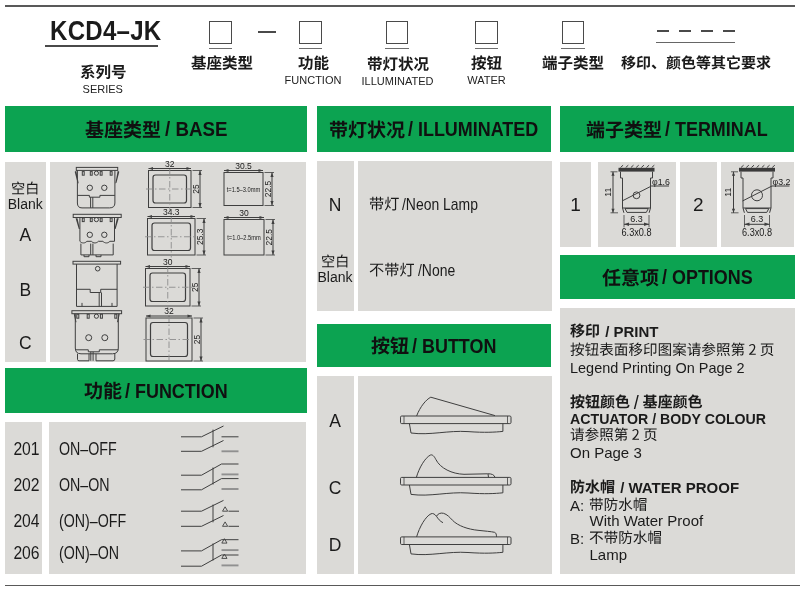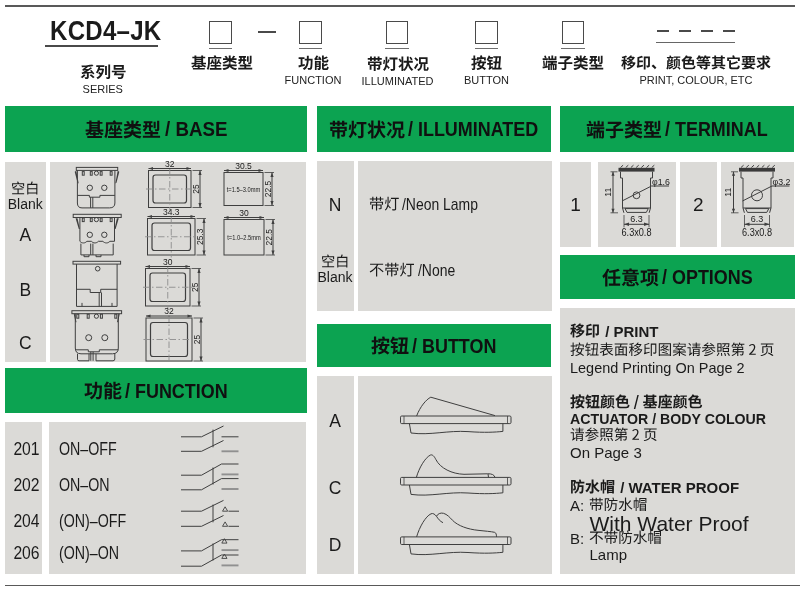--- a/index.html
+++ b/index.html
@@ -62,36 +62,35 @@
         </g>
       </svg></span>
     <span class="en">ILLUMINATED</span>
   </div>
 <div class="hl" style="left:396.5px;top:54.5px;width:180px">
     <span class="cn"><svg style="vertical-align:0.0px" width="31.0" height="15.5" viewBox="0 -880 2000 1000">
         <g transform="scale(1,-1)">
           <path fill="#1b1b1b" d="M349 462H967V355H349ZM756 394 886 388Q861 246 803 151Q746 57 649 -1Q552 -59 406 -93Q402 -79 393 -60Q384 -40 372 -21Q361 -2 350 10Q478 34 563 79Q648 125 695 202Q742 279 756 394ZM404 196 482 275Q541 247 608 213Q675 178 743 141Q810 104 869 68Q927 32 969 1L883 -92Q844 -61 788 -23Q731 14 665 53Q599 92 532 129Q465 166 404 196ZM578 839 700 856Q712 820 723 776Q735 733 740 701L614 680Q611 712 600 757Q589 802 578 839ZM404 196Q426 236 449 284Q472 333 494 386Q516 440 534 494Q552 549 565 599L688 581Q668 507 639 428Q610 350 578 277Q547 204 518 147ZM384 734H955V521H838V629H496V521H384ZM21 303Q65 313 122 328Q178 342 240 359Q303 376 364 393L380 285Q295 259 207 234Q119 209 46 188ZM36 661H365V550H36ZM155 850H271V36Q271 -7 262 -31Q252 -55 227 -68Q203 -81 166 -86Q129 -90 76 -90Q74 -67 64 -36Q54 -5 43 19Q72 18 99 17Q126 17 136 17Q147 17 151 22Q155 26 155 36Z M1440 807H1860V699H1440ZM1445 467H1837V353H1445ZM1365 55H1973V-63H1365ZM1816 806H1933Q1929 725 1923 636Q1917 548 1910 458Q1903 369 1896 283Q1889 197 1881 121Q1873 44 1865 -17H1744Q1754 46 1763 124Q1771 201 1779 287Q1788 374 1795 463Q1802 552 1807 639Q1813 727 1816 806ZM1585 741H1705Q1698 665 1689 583Q1680 500 1670 416Q1660 333 1650 252Q1639 172 1629 101Q1619 29 1609 -28H1491Q1502 31 1513 104Q1524 177 1535 257Q1545 337 1555 421Q1564 504 1572 586Q1580 667 1585 741ZM1138 850 1244 819Q1225 759 1199 699Q1173 640 1141 588Q1108 535 1071 496Q1066 509 1057 531Q1047 554 1036 576Q1024 598 1015 612Q1055 656 1087 719Q1118 781 1138 850ZM1155 751H1414V637H1131ZM1173 -89 1151 17 1181 55 1388 176Q1391 152 1399 121Q1407 91 1415 72Q1344 28 1300 0Q1256 -27 1230 -44Q1205 -61 1193 -71Q1180 -81 1173 -89ZM1101 566H1389V460H1101ZM1043 360H1411V254H1043ZM1173 -89Q1168 -78 1158 -63Q1147 -48 1136 -33Q1126 -19 1116 -11Q1128 -2 1141 14Q1155 30 1165 51Q1176 73 1176 100V543H1283V37Q1283 37 1272 28Q1261 19 1244 4Q1228 -10 1212 -27Q1195 -45 1184 -61Q1173 -77 1173 -89Z"></path>
         </g>
       </svg></span>
-    <span class="en">BUTTON</span>
+    <span class="en">WATER</span>
   </div>
 <div class="hl" style="left:483.0px;top:54.5px;width:180px">
     <span class="cn"><svg style="vertical-align:0.0px" width="62.0" height="15.5" viewBox="0 -880 4000 1000">
         <g transform="scale(1,-1)">
           <path fill="#1b1b1b" d="M370 494H963V388H370ZM550 286H640V-82H550ZM694 286H785V-81H694ZM606 846H721V586H606ZM392 326H898V225H499V-89H392ZM839 326H944V11Q944 -22 938 -42Q932 -63 912 -75Q892 -86 867 -89Q843 -92 810 -92Q808 -71 799 -44Q791 -17 781 2Q796 1 810 1Q824 1 829 1Q839 1 839 12ZM601 457 742 426Q722 379 704 333Q685 286 670 253L568 283Q579 321 588 369Q597 418 601 457ZM405 801H515V647H817V801H932V544H405ZM41 674H379V564H41ZM29 119Q95 131 186 151Q276 170 368 190L381 80Q297 58 211 38Q125 18 54 1ZM65 510 154 526Q163 472 170 413Q177 353 182 296Q187 239 188 193L95 177Q95 223 91 280Q86 338 80 398Q73 458 65 510ZM259 531 360 516Q353 466 345 413Q336 360 327 307Q318 255 309 208Q301 161 291 123L211 140Q219 179 226 228Q233 276 240 329Q247 383 252 434Q256 486 259 531ZM132 811 233 840Q251 807 269 767Q287 728 296 698L191 663Q183 694 166 735Q150 777 132 811Z M1045 416H1958V295H1045ZM1145 792H1774V674H1145ZM1739 792H1771L1798 799L1890 728Q1841 680 1779 632Q1718 584 1651 541Q1585 499 1520 467Q1512 480 1498 497Q1484 513 1469 529Q1454 544 1443 555Q1499 581 1557 618Q1615 655 1664 694Q1713 733 1739 765ZM1443 555H1568V53Q1568 2 1555 -25Q1541 -52 1505 -67Q1469 -81 1417 -85Q1364 -89 1295 -88Q1292 -70 1283 -48Q1275 -26 1264 -3Q1254 19 1244 36Q1279 34 1314 33Q1350 32 1376 33Q1403 33 1414 33Q1431 34 1437 38Q1443 43 1443 56Z M2064 664H2939V554H2064ZM2055 271H2948V160H2055ZM2724 837 2853 801Q2822 760 2790 721Q2757 683 2731 656L2631 690Q2648 711 2665 737Q2682 762 2697 788Q2713 815 2724 837ZM2438 849H2559V375H2438ZM2162 788 2266 833Q2296 803 2326 764Q2356 725 2370 694L2260 645Q2248 675 2220 715Q2192 756 2162 788ZM2436 355H2562Q2555 285 2541 226Q2527 167 2499 118Q2471 68 2420 29Q2370 -10 2290 -40Q2210 -69 2093 -90Q2088 -73 2078 -52Q2068 -31 2055 -11Q2043 9 2031 23Q2137 38 2208 59Q2278 80 2321 109Q2364 138 2387 175Q2410 211 2420 256Q2431 301 2436 355ZM2405 610 2503 571Q2459 513 2398 463Q2337 413 2265 376Q2193 339 2115 316Q2107 331 2093 350Q2080 368 2065 386Q2051 404 2038 416Q2112 433 2183 462Q2253 490 2311 528Q2369 566 2405 610ZM2557 232Q2605 139 2709 89Q2812 39 2975 25Q2961 12 2947 -8Q2933 -28 2921 -49Q2908 -70 2901 -88Q2782 -71 2696 -35Q2610 1 2549 62Q2489 122 2448 211ZM2474 515 2530 599Q2577 579 2633 555Q2689 531 2747 506Q2804 481 2856 457Q2907 433 2943 414L2884 317Q2850 336 2800 362Q2750 387 2693 414Q2636 441 2579 467Q2522 493 2474 515Z M3090 814H3547V709H3090ZM3056 604H3569V498H3056ZM3046 54H3951V-57H3046ZM3148 243H3851V134H3148ZM3364 773H3476V305H3364ZM3438 322H3561V-28H3438ZM3611 792H3721V452H3611ZM3794 838H3908V409Q3908 368 3899 345Q3889 322 3861 308Q3833 296 3794 293Q3755 290 3702 290Q3699 313 3688 343Q3678 374 3666 395Q3700 394 3732 394Q3765 394 3775 395Q3787 395 3791 398Q3794 401 3794 411ZM3169 772H3279V593Q3279 539 3267 480Q3254 421 3218 369Q3182 316 3113 278Q3105 290 3091 306Q3076 322 3061 338Q3045 354 3035 362Q3096 394 3124 432Q3152 471 3161 513Q3169 556 3169 596Z"></path>
         </g>
       </svg></span>
   </div>
 <div class="hl" style="left:606.0px;top:54.5px;width:180px">
     <span class="cn"><svg style="vertical-align:0.0px" width="150.0" height="15.0" viewBox="0 -880 10000 1000">
         <g transform="scale(1,-1)">
           <path fill="#1b1b1b" d="M176 758H288V-90H176ZM34 567H400V455H34ZM164 522 233 494Q221 441 205 382Q188 324 167 267Q147 209 123 159Q100 108 74 70Q66 96 50 129Q33 162 19 185Q50 226 78 284Q106 342 129 405Q151 468 164 522ZM336 845 405 747Q357 728 302 714Q246 700 189 689Q132 678 78 671Q75 691 65 718Q55 744 45 764Q97 773 150 785Q202 798 251 813Q299 828 336 845ZM284 441Q293 433 311 414Q328 395 349 372Q369 349 386 330Q402 310 409 301L345 205Q337 223 324 249Q310 274 294 302Q277 330 263 354Q248 379 237 395ZM625 850 745 824Q691 750 619 683Q547 617 446 561Q438 575 424 591Q410 607 395 621Q380 636 367 644Q459 687 524 742Q589 796 625 850ZM678 481 798 458Q743 367 662 288Q581 208 460 146Q452 159 439 175Q426 192 412 206Q398 221 385 230Q459 264 516 305Q572 346 613 391Q654 437 678 481ZM620 759H849V661H532ZM809 759H831L851 764L928 726Q895 651 846 592Q796 534 732 489Q669 445 595 412Q521 380 442 358Q432 379 414 406Q396 433 380 449Q451 465 518 492Q584 519 641 555Q698 592 742 639Q785 686 809 741ZM644 394H886V294H553ZM851 394H874L894 398L973 363Q940 265 887 190Q833 115 762 61Q691 6 606 -32Q522 -70 427 -94Q418 -72 400 -44Q382 -16 365 2Q450 20 527 52Q604 83 668 130Q732 176 779 237Q826 299 851 375ZM503 572 591 629Q621 613 656 590Q691 566 711 547L617 484Q600 503 567 529Q533 554 503 572ZM554 175 645 234Q677 217 714 192Q751 166 772 144L675 80Q657 100 622 128Q586 155 554 175Z M1150 511H1460V395H1150ZM1806 781H1927V191Q1927 149 1917 120Q1908 90 1879 75Q1851 59 1812 54Q1773 50 1723 50Q1720 68 1713 92Q1706 115 1696 138Q1687 161 1677 177Q1712 176 1744 176Q1776 175 1787 175Q1798 176 1802 180Q1806 184 1806 195ZM1517 781H1872V662H1638V-88H1517ZM1385 826 1476 729Q1425 709 1366 692Q1307 674 1247 660Q1187 646 1130 636Q1126 655 1115 684Q1103 712 1093 731Q1145 744 1199 759Q1253 774 1301 792Q1349 809 1385 826ZM1093 731H1216V116L1089 21Q1086 36 1078 60Q1070 84 1060 108Q1051 132 1041 148Q1059 156 1076 173Q1093 190 1093 219ZM1089 21 1080 128 1137 169 1458 234Q1458 207 1460 175Q1462 142 1465 121Q1377 101 1316 87Q1255 72 1215 62Q1175 52 1151 45Q1126 38 1113 32Q1099 27 1089 21Z M2255 -69Q2225 -31 2188 8Q2151 47 2113 85Q2075 122 2040 152L2144 242Q2180 213 2221 174Q2262 134 2299 94Q2337 54 2362 23Z M3515 788H3953V698H3515ZM3696 729 3789 708Q3774 667 3759 628Q3744 589 3730 560L3646 581Q3660 612 3675 654Q3689 696 3696 729ZM3528 604H3922V137H3829V519H3618V133H3528ZM3681 485H3771Q3770 374 3766 288Q3762 203 3746 141Q3731 79 3699 35Q3667 -9 3612 -40Q3557 -71 3473 -92Q3467 -74 3452 -50Q3437 -25 3422 -11Q3498 6 3547 30Q3596 54 3623 90Q3651 125 3663 178Q3675 232 3678 307Q3681 383 3681 485ZM3062 754H3499V657H3062ZM3121 536H3501V439H3121ZM3372 655 3467 633Q3449 595 3431 560Q3413 525 3396 500L3309 521Q3319 539 3331 563Q3343 586 3354 611Q3365 635 3372 655ZM3126 633 3218 661Q3233 637 3246 606Q3259 576 3265 553L3169 522Q3164 544 3153 575Q3141 607 3126 633ZM3079 536H3184V338Q3184 291 3181 236Q3178 180 3172 123Q3165 65 3151 11Q3138 -44 3116 -89Q3106 -80 3088 -70Q3071 -59 3053 -49Q3035 -40 3022 -35Q3048 21 3061 87Q3073 153 3076 219Q3079 285 3079 339ZM3388 439 3484 398Q3452 368 3411 344Q3370 319 3326 299Q3281 279 3237 265Q3225 283 3205 304Q3185 326 3166 341Q3205 351 3247 366Q3289 381 3326 400Q3363 419 3388 439ZM3403 307 3497 268Q3463 231 3418 199Q3373 168 3322 143Q3271 118 3219 100Q3207 119 3188 142Q3169 165 3150 181Q3196 194 3244 213Q3292 233 3334 257Q3376 281 3403 307ZM3414 164 3517 120Q3481 79 3432 45Q3382 11 3327 -16Q3271 -43 3212 -62Q3201 -43 3180 -19Q3160 6 3140 21Q3192 36 3244 57Q3297 79 3342 106Q3387 134 3414 164ZM3217 826 3316 853Q3330 828 3341 798Q3352 767 3357 744L3253 713Q3250 736 3240 768Q3229 800 3217 826ZM3739 53 3801 117Q3832 98 3865 74Q3898 49 3926 24Q3955 -1 3972 -23L3908 -95Q3891 -72 3863 -46Q3835 -20 3803 7Q3770 33 3739 53Z M4452 532H4569V266H4452ZM4345 772H4653V666H4292ZM4620 772H4648L4671 779L4749 721Q4720 681 4684 637Q4647 593 4608 554Q4569 514 4531 484Q4519 501 4498 522Q4477 543 4463 555Q4493 581 4524 615Q4554 650 4580 686Q4605 721 4620 748ZM4149 571H4265V110Q4265 79 4274 64Q4283 48 4310 43Q4337 38 4391 38Q4407 38 4440 38Q4474 38 4516 38Q4558 38 4601 38Q4644 38 4679 38Q4714 38 4731 38Q4780 38 4804 48Q4829 59 4839 91Q4850 122 4856 185Q4878 171 4911 159Q4944 147 4969 143Q4961 81 4947 39Q4933 -2 4908 -26Q4883 -50 4842 -61Q4800 -71 4737 -71Q4725 -71 4699 -71Q4672 -71 4637 -71Q4602 -71 4564 -71Q4526 -71 4491 -71Q4457 -71 4430 -71Q4404 -71 4393 -71Q4300 -71 4247 -56Q4193 -41 4171 -2Q4149 37 4149 109ZM4334 857 4442 815Q4401 741 4344 670Q4287 599 4222 538Q4157 477 4090 431Q4085 445 4074 467Q4062 488 4049 510Q4036 533 4026 545Q4086 581 4143 630Q4201 679 4250 737Q4300 795 4334 857ZM4245 571H4870V194H4752V461H4245ZM4245 341H4807V227H4245Z M5436 610H5561V344H5436ZM5144 562H5865V464H5144ZM5043 406H5958V305H5043ZM5081 245H5928V144H5081ZM5634 319H5758V34Q5758 -9 5747 -33Q5735 -57 5703 -71Q5671 -84 5628 -86Q5585 -89 5529 -89Q5524 -64 5511 -32Q5498 0 5485 23Q5511 22 5537 21Q5563 21 5584 21Q5604 21 5613 21Q5625 21 5630 25Q5634 28 5634 37ZM5170 778H5489V679H5170ZM5568 778H5953V679H5568ZM5178 858 5293 827Q5261 752 5214 682Q5166 612 5118 565Q5106 575 5088 588Q5070 600 5051 612Q5032 624 5018 632Q5067 673 5110 733Q5153 794 5178 858ZM5583 858 5697 829Q5670 757 5628 690Q5585 623 5538 578Q5526 588 5508 601Q5490 614 5471 626Q5453 638 5439 646Q5485 684 5523 740Q5561 797 5583 858ZM5208 702 5305 739Q5324 711 5343 677Q5362 642 5371 616L5268 574Q5261 599 5244 636Q5226 672 5208 702ZM5644 699 5741 738Q5764 711 5789 677Q5813 642 5825 616L5722 573Q5712 598 5690 634Q5667 670 5644 699ZM5213 103 5300 170Q5329 151 5360 126Q5390 101 5416 75Q5442 49 5457 27L5365 -48Q5351 -25 5326 2Q5301 29 5272 55Q5243 82 5213 103Z M6050 238H6950V127H6050ZM6080 750H6924V640H6080ZM6296 577H6702V477H6296ZM6296 410H6702V310H6296ZM6220 847H6339V178H6220ZM6656 847H6778V178H6656ZM6551 46 6636 120Q6694 102 6753 78Q6811 55 6864 32Q6918 9 6955 -10L6840 -86Q6808 -67 6761 -44Q6714 -21 6660 3Q6606 26 6551 46ZM6348 130 6448 52Q6403 26 6346 0Q6288 -27 6228 -49Q6169 -72 6115 -88Q6102 -69 6079 -43Q6056 -17 6037 1Q6090 16 6149 37Q6207 59 6260 84Q6313 108 6348 130Z M7714 468 7810 372Q7736 339 7649 309Q7563 280 7471 256Q7380 232 7293 213Q7288 234 7276 264Q7263 293 7253 312Q7337 331 7421 356Q7506 381 7582 410Q7658 439 7714 468ZM7207 524H7334V112Q7334 86 7340 73Q7347 60 7369 56Q7391 52 7435 52Q7447 52 7472 52Q7497 52 7529 52Q7561 52 7594 52Q7626 52 7653 52Q7680 52 7694 52Q7733 52 7753 63Q7773 74 7781 106Q7790 139 7795 203Q7810 193 7832 183Q7853 174 7875 166Q7897 159 7915 155Q7905 69 7885 21Q7864 -28 7821 -47Q7778 -67 7700 -67Q7690 -67 7669 -67Q7648 -67 7621 -67Q7593 -67 7564 -67Q7534 -67 7507 -67Q7479 -67 7459 -67Q7438 -67 7429 -67Q7343 -67 7295 -51Q7246 -35 7227 3Q7207 41 7207 111ZM7078 721H7919V487H7793V607H7197V487H7078ZM7410 825 7527 859Q7546 825 7564 785Q7582 745 7588 716L7465 678Q7459 707 7444 749Q7428 790 7410 825Z M8044 315H8957V212H8044ZM8060 814H8935V710H8060ZM8665 271 8780 242Q8742 154 8684 95Q8625 36 8543 -1Q8460 -38 8352 -59Q8243 -80 8105 -91Q8099 -65 8087 -36Q8074 -7 8060 12Q8227 19 8347 44Q8468 68 8546 122Q8624 176 8665 271ZM8173 102 8253 185Q8347 167 8441 145Q8535 123 8625 99Q8714 75 8792 52Q8871 28 8932 7L8836 -87Q8761 -57 8656 -23Q8551 10 8427 43Q8304 75 8173 102ZM8324 774H8437V432H8324ZM8550 774H8664V432H8550ZM8219 559V466H8784V559ZM8106 654H8903V372H8106ZM8173 102Q8206 140 8243 188Q8279 236 8312 288Q8345 341 8369 389L8492 360Q8469 314 8438 266Q8408 218 8375 175Q8343 133 8317 102Z M9058 698H9946V582H9058ZM9550 596Q9577 517 9619 443Q9661 369 9714 305Q9768 240 9834 189Q9899 139 9975 106Q9961 93 9944 74Q9927 56 9912 35Q9896 15 9886 -2Q9783 52 9701 138Q9620 224 9559 334Q9498 443 9456 568ZM9812 555 9918 480Q9884 442 9846 403Q9808 363 9770 328Q9732 292 9699 265L9612 331Q9644 360 9681 397Q9718 435 9752 476Q9787 518 9812 555ZM9623 776 9694 852Q9725 838 9760 820Q9794 802 9827 783Q9859 763 9880 747L9805 662Q9786 680 9755 700Q9724 720 9689 740Q9655 760 9623 776ZM9093 482 9184 546Q9214 519 9246 487Q9278 455 9306 422Q9334 390 9350 363L9252 290Q9237 318 9211 351Q9185 385 9154 419Q9123 454 9093 482ZM9436 848H9559V58Q9559 5 9547 -23Q9535 -51 9503 -66Q9473 -82 9424 -86Q9375 -91 9307 -90Q9304 -64 9292 -27Q9279 10 9266 36Q9312 34 9353 34Q9395 34 9410 34Q9424 34 9430 39Q9436 45 9436 58ZM9028 116Q9080 142 9153 181Q9225 221 9307 267Q9388 312 9467 357L9502 257Q9436 213 9366 168Q9297 124 9230 83Q9163 41 9105 6Z"></path>
         </g>
       </svg></span>
-    <span class="en">PRINT, COLOUR, ETC</span>
   </div>
 <div class="grn" style="left:5px;top:106px;width:302px;height:46px"></div>
 <svg style="position:absolute;left:85.0px;top:119.9px" width="76.0" height="19.0" viewBox="0 -880 4000 1000">
     <g transform="scale(1,-1)">
       <path fill="#101010" d="M86 774H919V677H86ZM122 36H888V-62H122ZM294 634H702V550H294ZM294 506H702V422H294ZM32 377H968V279H32ZM260 196H742V101H260ZM224 850H344V324H224ZM659 849H782V323H659ZM437 259H559V-21H437ZM285 349 386 312Q354 259 309 212Q263 164 210 126Q157 87 100 62Q91 76 78 93Q65 110 50 126Q36 143 23 153Q76 173 126 203Q176 233 217 271Q259 309 285 349ZM720 349Q747 311 787 275Q828 240 878 211Q927 182 979 163Q966 152 951 136Q936 119 922 102Q909 85 900 71Q846 95 795 133Q744 171 700 217Q656 264 625 313Z M1529 615H1644V-14H1529ZM1274 239H1909V136H1274ZM1211 37H1964V-66H1211ZM1342 602 1451 590Q1436 486 1398 405Q1360 324 1299 272Q1290 281 1273 294Q1257 307 1240 319Q1222 331 1210 338Q1268 381 1300 450Q1332 518 1342 602ZM1333 433 1397 504Q1421 485 1448 460Q1474 436 1498 412Q1522 388 1536 369L1470 289Q1456 308 1433 333Q1410 359 1384 385Q1358 411 1333 433ZM1754 602 1861 588Q1844 487 1804 408Q1764 329 1702 278Q1694 287 1678 300Q1662 313 1646 326Q1629 339 1618 347Q1675 388 1708 454Q1742 520 1754 602ZM1722 433 1786 502Q1815 480 1849 452Q1883 424 1914 397Q1946 371 1966 350L1899 271Q1880 293 1849 322Q1819 350 1785 380Q1752 409 1722 433ZM1165 758H1957V647H1165ZM1102 758H1219V485Q1219 424 1215 351Q1212 277 1201 200Q1191 122 1171 50Q1151 -23 1119 -82Q1108 -71 1089 -58Q1071 -45 1051 -33Q1031 -21 1017 -15Q1047 39 1064 103Q1081 166 1089 234Q1097 301 1099 366Q1102 431 1102 486ZM1460 826 1575 862Q1599 830 1619 790Q1639 751 1650 722L1528 679Q1521 709 1501 751Q1481 792 1460 826Z M2064 664H2939V554H2064ZM2055 271H2948V160H2055ZM2724 837 2853 801Q2822 760 2790 721Q2757 683 2731 656L2631 690Q2648 711 2665 737Q2682 762 2697 788Q2713 815 2724 837ZM2438 849H2559V375H2438ZM2162 788 2266 833Q2296 803 2326 764Q2356 725 2370 694L2260 645Q2248 675 2220 715Q2192 756 2162 788ZM2436 355H2562Q2555 285 2541 226Q2527 167 2499 118Q2471 68 2420 29Q2370 -10 2290 -40Q2210 -69 2093 -90Q2088 -73 2078 -52Q2068 -31 2055 -11Q2043 9 2031 23Q2137 38 2208 59Q2278 80 2321 109Q2364 138 2387 175Q2410 211 2420 256Q2431 301 2436 355ZM2405 610 2503 571Q2459 513 2398 463Q2337 413 2265 376Q2193 339 2115 316Q2107 331 2093 350Q2080 368 2065 386Q2051 404 2038 416Q2112 433 2183 462Q2253 490 2311 528Q2369 566 2405 610ZM2557 232Q2605 139 2709 89Q2812 39 2975 25Q2961 12 2947 -8Q2933 -28 2921 -49Q2908 -70 2901 -88Q2782 -71 2696 -35Q2610 1 2549 62Q2489 122 2448 211ZM2474 515 2530 599Q2577 579 2633 555Q2689 531 2747 506Q2804 481 2856 457Q2907 433 2943 414L2884 317Q2850 336 2800 362Q2750 387 2693 414Q2636 441 2579 467Q2522 493 2474 515Z M3090 814H3547V709H3090ZM3056 604H3569V498H3056ZM3046 54H3951V-57H3046ZM3148 243H3851V134H3148ZM3364 773H3476V305H3364ZM3438 322H3561V-28H3438ZM3611 792H3721V452H3611ZM3794 838H3908V409Q3908 368 3899 345Q3889 322 3861 308Q3833 296 3794 293Q3755 290 3702 290Q3699 313 3688 343Q3678 374 3666 395Q3700 394 3732 394Q3765 394 3775 395Q3787 395 3791 398Q3794 401 3794 411ZM3169 772H3279V593Q3279 539 3267 480Q3254 421 3218 369Q3182 316 3113 278Q3105 290 3091 306Q3076 322 3061 338Q3045 354 3035 362Q3096 394 3124 432Q3152 471 3161 513Q3169 556 3169 596Z"></path>
     </g>
   </svg>
 <div class="t" style="left:164.5px;top:118.3px;font-size:19.5px;line-height:22px;font-weight:bold;color:#101010;transform:scaleX(0.96);transform-origin:0 0">/ BASE</div>
 <div class="grn" style="left:316.5px;top:106px;width:234.5px;height:46px"></div>
 <svg style="position:absolute;left:328.9px;top:119.9px" width="76.0" height="19.0" viewBox="0 -880 4000 1000">
@@ -211,21 +210,21 @@
       <path fill="#1b1b1b" d="M592 828 702 855Q715 822 729 781Q742 741 749 713L633 680Q629 708 616 750Q603 792 592 828ZM388 689H960V577H388ZM580 459H827V350H580ZM785 459H905Q905 459 905 450Q905 441 905 429Q904 417 904 409Q901 299 897 221Q892 142 887 89Q882 37 874 6Q866 -25 854 -39Q837 -61 818 -70Q799 -79 775 -83Q753 -88 718 -88Q683 -89 645 -87Q644 -61 634 -27Q624 7 609 32Q642 28 671 27Q699 26 714 26Q736 26 749 41Q759 52 766 94Q772 136 777 219Q782 302 785 437ZM517 630H636Q633 510 624 403Q615 296 588 205Q562 113 507 40Q452 -34 356 -87Q345 -65 322 -37Q300 -10 279 6Q365 51 413 114Q460 177 482 256Q503 335 509 429Q514 522 517 630ZM72 807H323V700H184V-90H72ZM290 807H311L328 811L409 764Q396 720 381 671Q365 621 349 573Q333 525 317 485Q366 426 380 374Q394 322 394 278Q394 228 383 195Q372 163 347 145Q335 136 320 131Q305 126 288 123Q274 121 256 121Q238 120 220 121Q219 144 212 175Q206 205 193 228Q207 227 218 227Q229 227 238 227Q255 227 268 235Q277 242 281 257Q285 272 285 293Q285 329 271 375Q257 421 212 472Q223 506 235 548Q246 589 256 631Q267 673 276 709Q285 746 290 770Z M1057 604H1329V483H1057ZM1440 849H1568V63Q1568 11 1557 -18Q1545 -47 1515 -64Q1485 -79 1440 -85Q1395 -91 1334 -91Q1331 -72 1324 -48Q1317 -23 1308 1Q1299 25 1289 43Q1331 41 1367 41Q1403 41 1417 41Q1430 41 1435 46Q1440 51 1440 64ZM1287 604H1311L1333 609L1413 579Q1391 443 1348 331Q1305 219 1247 135Q1189 51 1119 -1Q1109 13 1092 31Q1074 49 1056 66Q1037 82 1022 91Q1090 138 1143 210Q1197 281 1234 375Q1270 468 1287 579ZM1560 628Q1588 545 1628 467Q1668 390 1721 323Q1774 256 1840 203Q1905 150 1983 115Q1969 103 1952 83Q1935 63 1919 43Q1904 22 1894 4Q1813 46 1748 108Q1683 169 1630 247Q1577 325 1537 415Q1497 505 1466 605ZM1800 674 1911 596Q1872 556 1828 514Q1784 472 1741 434Q1698 396 1661 368L1576 434Q1613 464 1654 506Q1695 547 1734 591Q1772 635 1800 674Z M2180 849H2281V-90H2180ZM2049 665H2368V560H2137V118H2049ZM2326 665H2411V237Q2411 210 2406 187Q2402 164 2386 151Q2370 138 2352 134Q2334 130 2307 130Q2306 152 2298 181Q2290 210 2280 230Q2293 230 2303 230Q2314 230 2318 230Q2326 230 2326 240ZM2468 426H2926V-88H2814V333H2575V-88H2468ZM2522 289H2859V209H2522ZM2522 162H2859V81H2522ZM2522 33H2859V-58H2522ZM2442 814H2950V459H2834V725H2553V459H2442ZM2577 676H2812V599H2577ZM2577 549H2812V472H2577Z"></path>
     </g>
   </svg>
 <div class="t" style="left:616px;top:479px;font-size:15px;font-weight:bold">&nbsp;/ WATER PROOF</div>
 <div class="t" style="left:570px;top:496.5px;font-size:15px">A:</div>
 <svg style="position:absolute;left:589.0px;top:497.0px" width="58.4" height="14.6" viewBox="0 -880 4000 1000">
     <g transform="scale(1,-1)">
       <path fill="#1b1b1b" d="M458 452H535V-80H458ZM460 835H535V555H460ZM187 326H775V259H262V10H187ZM754 326H830V90Q830 62 822 46Q815 30 793 22Q772 13 737 12Q703 10 651 10Q649 25 642 43Q635 62 626 76Q666 75 696 75Q727 75 737 75Q747 76 750 79Q754 82 754 91ZM78 504H924V301H847V439H151V301H78ZM51 721H951V655H51ZM214 835H289V553H214ZM716 835H790V550H716Z M1600 822 1669 838Q1683 803 1697 762Q1711 721 1718 693L1647 672Q1641 701 1627 744Q1613 786 1600 822ZM1372 672H1952V601H1372ZM1565 449H1844V380H1565ZM1818 449H1892Q1892 449 1892 443Q1892 436 1892 428Q1892 419 1892 414Q1888 298 1883 216Q1879 135 1873 82Q1867 29 1859 -1Q1851 -31 1839 -44Q1826 -61 1809 -68Q1793 -75 1770 -77Q1748 -80 1711 -79Q1673 -79 1633 -77Q1632 -60 1626 -40Q1621 -19 1610 -3Q1652 -6 1687 -7Q1722 -8 1737 -8Q1762 -9 1774 4Q1785 17 1793 62Q1801 106 1807 196Q1813 287 1818 435ZM1532 632H1606Q1603 518 1594 413Q1584 307 1558 215Q1531 123 1478 49Q1424 -26 1332 -77Q1325 -64 1310 -48Q1295 -32 1282 -22Q1368 25 1418 93Q1468 162 1491 247Q1515 332 1522 429Q1529 527 1532 632ZM1082 797H1337V729H1153V-80H1082ZM1315 797H1328L1340 801L1391 770Q1376 728 1358 680Q1339 633 1321 586Q1302 539 1284 498Q1342 434 1361 378Q1379 323 1379 275Q1379 234 1370 203Q1360 172 1338 157Q1327 149 1313 144Q1299 139 1284 137Q1268 136 1248 135Q1229 135 1211 136Q1210 151 1205 171Q1200 190 1192 204Q1210 203 1226 203Q1242 203 1255 203Q1274 203 1289 213Q1301 221 1305 241Q1310 260 1310 283Q1310 325 1291 377Q1272 429 1215 489Q1229 523 1244 563Q1258 602 1271 641Q1284 680 1296 715Q1307 749 1315 776Z M2071 584H2353V508H2071ZM2462 838H2542V23Q2542 -15 2532 -35Q2523 -55 2500 -65Q2477 -75 2439 -78Q2401 -81 2343 -81Q2341 -70 2336 -55Q2332 -40 2326 -25Q2321 -10 2314 1Q2357 0 2393 0Q2428 -1 2440 0Q2452 1 2457 5Q2462 9 2462 22ZM2329 584H2344L2358 587L2407 568Q2383 437 2338 331Q2292 225 2231 147Q2171 68 2100 18Q2094 27 2083 38Q2072 50 2060 60Q2048 71 2039 76Q2109 122 2167 193Q2225 264 2267 358Q2308 453 2329 566ZM2536 611Q2567 530 2612 451Q2658 373 2714 304Q2771 235 2837 181Q2903 126 2975 93Q2967 85 2956 73Q2945 61 2936 48Q2926 35 2919 24Q2846 63 2780 123Q2714 183 2658 258Q2601 333 2556 418Q2511 504 2478 595ZM2817 652 2885 604Q2850 564 2809 520Q2767 476 2726 436Q2684 397 2648 367L2596 408Q2631 439 2672 481Q2712 523 2751 568Q2789 613 2817 652Z M3197 839H3262V-80H3197ZM3066 650H3370V583H3124V126H3066ZM3340 650H3397V209Q3397 189 3393 174Q3389 158 3376 149Q3363 140 3345 138Q3327 136 3301 136Q3300 149 3294 168Q3288 187 3280 201Q3299 200 3312 200Q3325 200 3331 200Q3340 201 3340 211ZM3474 409H3906V-78H3836V348H3542V-78H3474ZM3508 278H3867V222H3508ZM3508 147H3867V92H3508ZM3508 15H3867V-45H3508ZM3447 803H3933V462H3860V744H3516V462H3447ZM3548 666H3831V613H3548ZM3548 536H3831V482H3548Z"></path>
     </g>
   </svg>
-<div class="t" style="left:589.5px;top:512px;font-size:21px">With Water Proof</div>
+<div class="t" style="left:589.5px;top:512px;font-size:15px">With Water Proof</div>
 <div class="t" style="left:570px;top:529.5px;font-size:15px">B:</div>
 <svg style="position:absolute;left:589.0px;top:530.0px" width="73.0" height="14.6" viewBox="0 -880 5000 1000">
     <g transform="scale(1,-1)">
       <path fill="#1b1b1b" d="M69 770H931V693H69ZM559 478 615 526Q659 497 708 464Q757 430 804 394Q851 358 892 324Q932 290 960 261L899 203Q872 232 833 267Q793 303 747 340Q701 377 653 413Q604 448 559 478ZM541 743 622 714Q566 611 486 513Q406 415 307 332Q209 249 95 189Q90 199 80 211Q71 223 62 235Q52 247 44 255Q126 296 200 350Q275 405 339 469Q403 534 455 603Q506 673 541 743ZM459 544 540 624V623V-78H459Z M1458 452H1535V-80H1458ZM1460 835H1535V555H1460ZM1187 326H1775V259H1262V10H1187ZM1754 326H1830V90Q1830 62 1822 46Q1815 30 1793 22Q1772 13 1737 12Q1703 10 1651 10Q1649 25 1642 43Q1635 62 1626 76Q1666 75 1696 75Q1727 75 1737 75Q1747 76 1750 79Q1754 82 1754 91ZM1078 504H1924V301H1847V439H1151V301H1078ZM1051 721H1951V655H1051ZM1214 835H1289V553H1214ZM1716 835H1790V550H1716Z M2600 822 2669 838Q2683 803 2697 762Q2711 721 2718 693L2647 672Q2641 701 2627 744Q2613 786 2600 822ZM2372 672H2952V601H2372ZM2565 449H2844V380H2565ZM2818 449H2892Q2892 449 2892 443Q2892 436 2892 428Q2892 419 2892 414Q2888 298 2883 216Q2879 135 2873 82Q2867 29 2859 -1Q2851 -31 2839 -44Q2826 -61 2809 -68Q2793 -75 2770 -77Q2748 -80 2711 -79Q2673 -79 2633 -77Q2632 -60 2626 -40Q2621 -19 2610 -3Q2652 -6 2687 -7Q2722 -8 2737 -8Q2762 -9 2774 4Q2785 17 2793 62Q2801 106 2807 196Q2813 287 2818 435ZM2532 632H2606Q2603 518 2594 413Q2584 307 2558 215Q2531 123 2478 49Q2424 -26 2332 -77Q2325 -64 2310 -48Q2295 -32 2282 -22Q2368 25 2418 93Q2468 162 2491 247Q2515 332 2522 429Q2529 527 2532 632ZM2082 797H2337V729H2153V-80H2082ZM2315 797H2328L2340 801L2391 770Q2376 728 2358 680Q2339 633 2321 586Q2302 539 2284 498Q2342 434 2361 378Q2379 323 2379 275Q2379 234 2370 203Q2360 172 2338 157Q2327 149 2313 144Q2299 139 2284 137Q2268 136 2248 135Q2229 135 2211 136Q2210 151 2205 171Q2200 190 2192 204Q2210 203 2226 203Q2242 203 2255 203Q2274 203 2289 213Q2301 221 2305 241Q2310 260 2310 283Q2310 325 2291 377Q2272 429 2215 489Q2229 523 2244 563Q2258 602 2271 641Q2284 680 2296 715Q2307 749 2315 776Z M3071 584H3353V508H3071ZM3462 838H3542V23Q3542 -15 3532 -35Q3523 -55 3500 -65Q3477 -75 3439 -78Q3401 -81 3343 -81Q3341 -70 3336 -55Q3332 -40 3326 -25Q3321 -10 3314 1Q3357 0 3393 0Q3428 -1 3440 0Q3452 1 3457 5Q3462 9 3462 22ZM3329 584H3344L3358 587L3407 568Q3383 437 3338 331Q3292 225 3231 147Q3171 68 3100 18Q3094 27 3083 38Q3072 50 3060 60Q3048 71 3039 76Q3109 122 3167 193Q3225 264 3267 358Q3308 453 3329 566ZM3536 611Q3567 530 3612 451Q3658 373 3714 304Q3771 235 3837 181Q3903 126 3975 93Q3967 85 3956 73Q3945 61 3936 48Q3926 35 3919 24Q3846 63 3780 123Q3714 183 3658 258Q3601 333 3556 418Q3511 504 3478 595ZM3817 652 3885 604Q3850 564 3809 520Q3767 476 3726 436Q3684 397 3648 367L3596 408Q3631 439 3672 481Q3712 523 3751 568Q3789 613 3817 652Z M4197 839H4262V-80H4197ZM4066 650H4370V583H4124V126H4066ZM4340 650H4397V209Q4397 189 4393 174Q4389 158 4376 149Q4363 140 4345 138Q4327 136 4301 136Q4300 149 4294 168Q4288 187 4280 201Q4299 200 4312 200Q4325 200 4331 200Q4340 201 4340 211ZM4474 409H4906V-78H4836V348H4542V-78H4474ZM4508 278H4867V222H4508ZM4508 147H4867V92H4508ZM4508 15H4867V-45H4508ZM4447 803H4933V462H4860V744H4516V462H4447ZM4548 666H4831V613H4548ZM4548 536H4831V482H4548Z"></path>
     </g>
   </svg>
 <div class="t" style="left:589.5px;top:546px;font-size:15px">Lamp</div>
 <svg class="a" style="left:0;top:0" width="806" height="592" viewBox="0 0 806 592">
     <style>.ln{fill:none;stroke:#3f3f3f;stroke-width:1}.ln12{fill:none;stroke:#3f3f3f;stroke-width:1.2}.lng{fill:none;stroke:#909090;stroke-width:1.9}.lnf{fill:#3f3f3f;stroke:none}.lnw{fill:none;stroke:#3f3f3f;stroke-width:0.9}.ln05{fill:none;stroke:#3f3f3f;stroke-width:0.8}.cl{fill:none;stroke:#8d8d8d;stroke-width:0.9;stroke-dasharray:6.5 2.5 1.5 2.5}text{fill:#1b1b1b;font-family:"Liberation Sans",sans-serif}</style>
     <rect x="148.5" y="170.5" width="42.5" height="37.0" class="ln"></rect>

